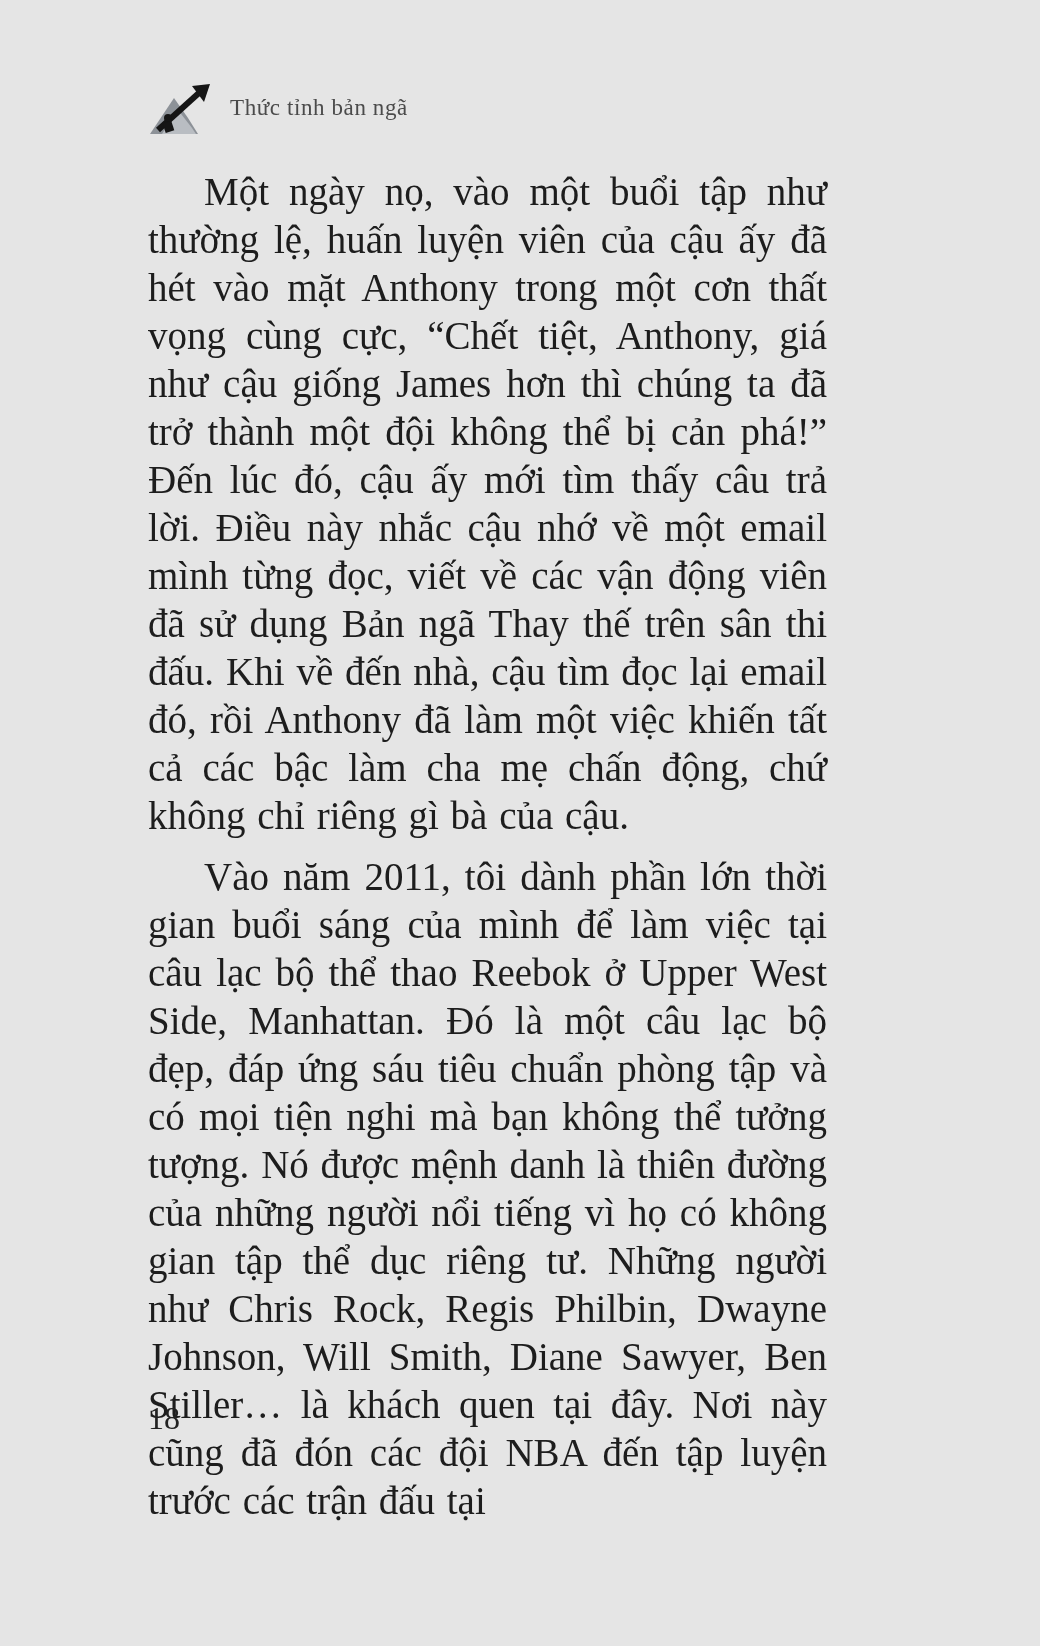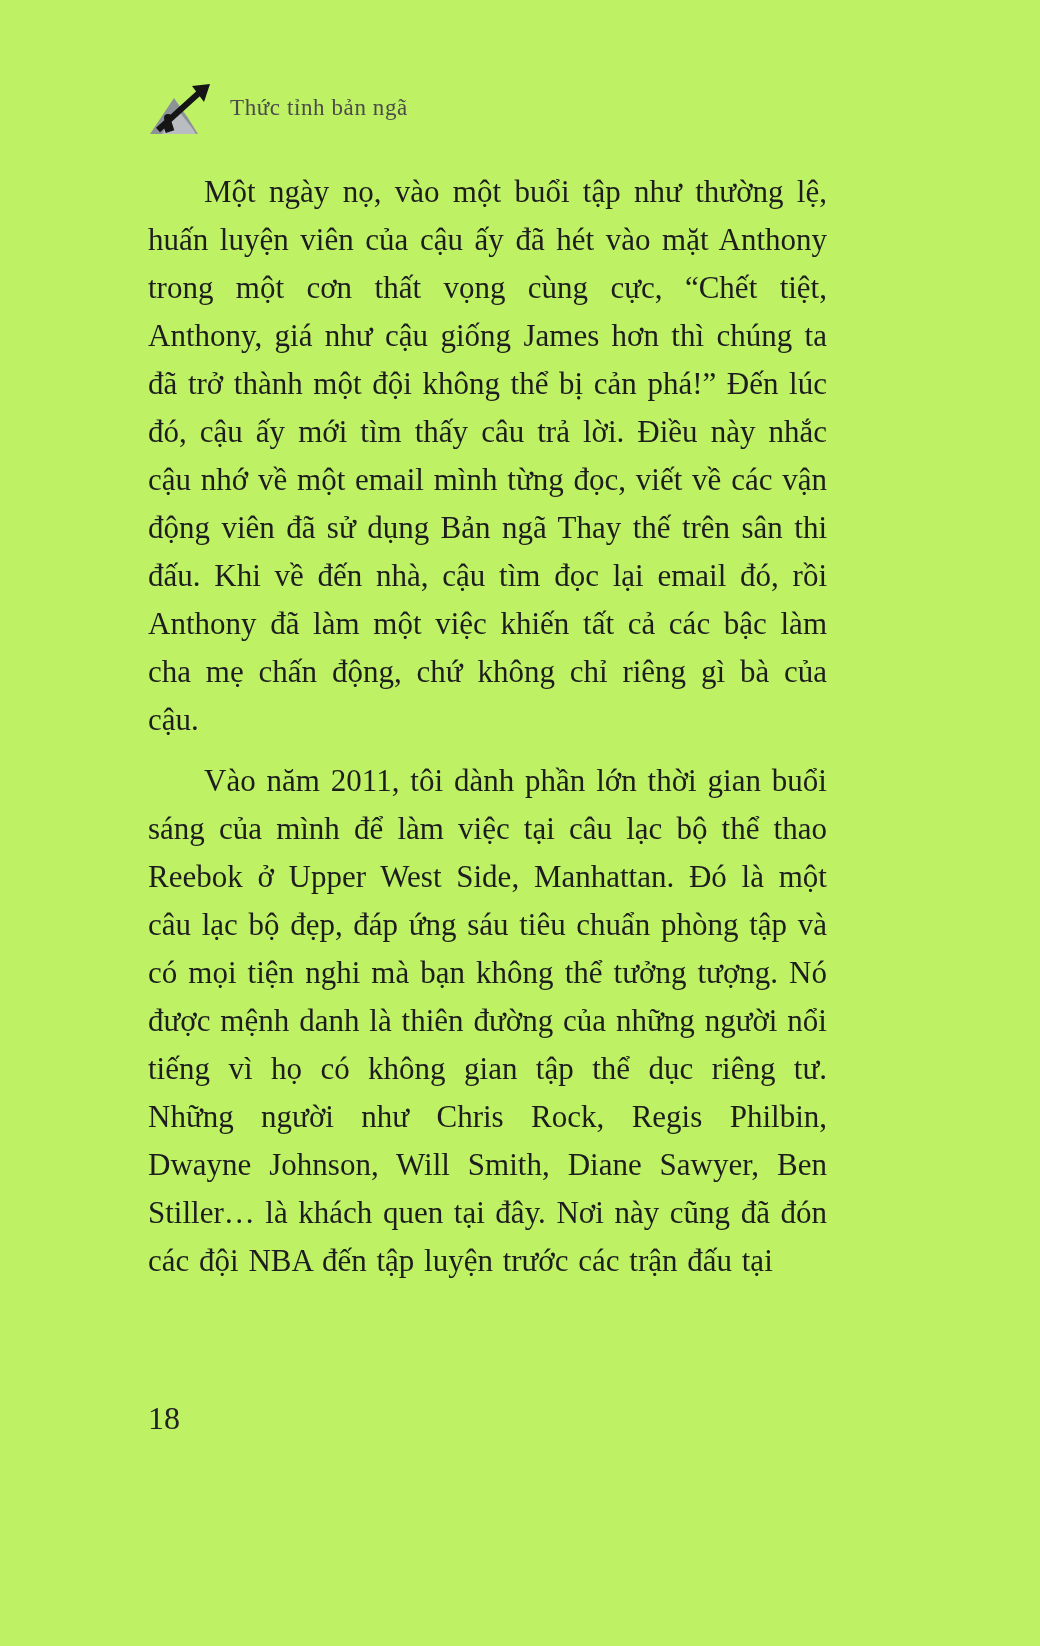--- a/index.html
+++ b/index.html
@@ -1,20 +1,20 @@
 <!DOCTYPE html>
 <html><head>
 <meta charset="utf-8">
 <style>
   html, body { margin: 0; padding: 0; background: #ffffff; }
   .page {
     position: relative;
     width: 1040px;
     height: 1646px;
-    background: #bef264;
+    background: #e5e5e5;
     font-family: "Liberation Serif", serif;
     color: #1d1d1d;
     overflow: hidden;
   }
   .page-header {
     position: absolute;
     left: 148px;
     top: 84px;
     display: flex;
     align-items: center;
@@ -33,21 +33,21 @@
     padding-bottom: 4px;
   }
   .content {
     position: absolute;
     left: 148px;
     width: 682px;
     top: 168px;
   }
   .content p {
     margin: 0 3px 13px 0;
-    font-size: 31px;
+    font-size: 39px;
     line-height: 48px;
     text-align: justify;
     text-indent: 56px;
     word-spacing: 2px;
   }
   .page-footer {
     position: absolute;
     left: 148px;
     top: 1400px;
     font-size: 32px;

